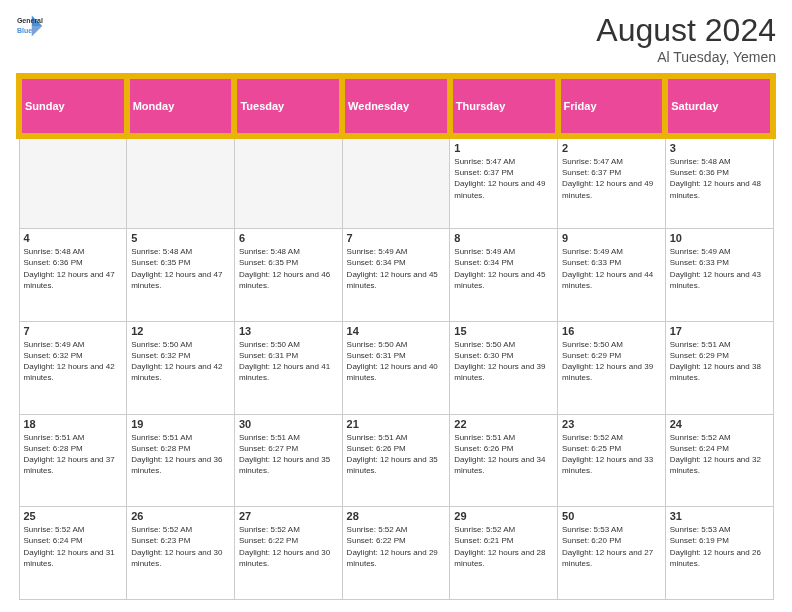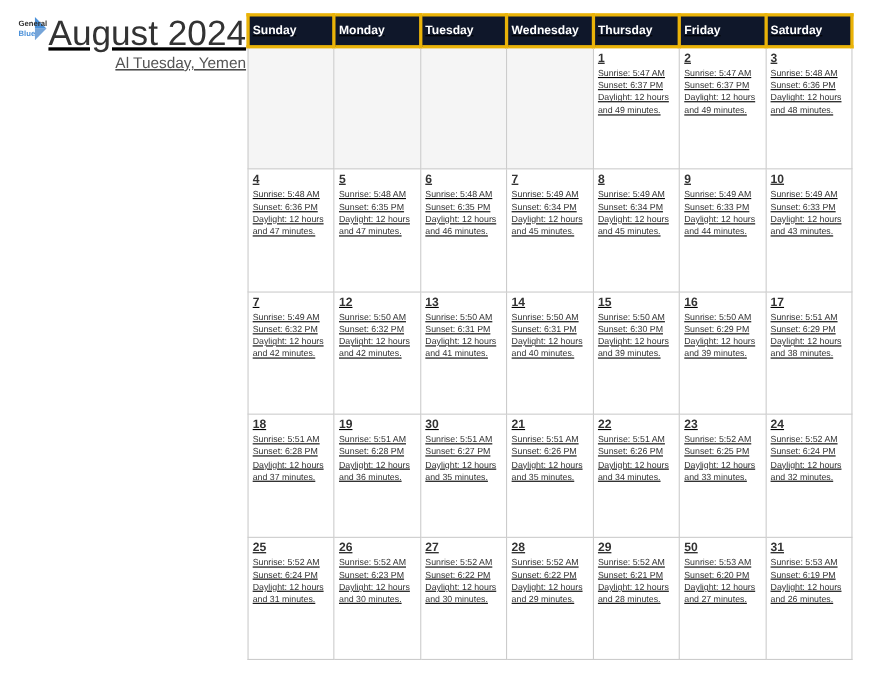--- a/index.html
+++ b/index.html
@@ -8,22 +8,21 @@
       height: 612px;
       font-family: Arial, sans-serif;
       background: #fff;
       overflow: hidden;
     }
     .page {
       width: 792px;
       height: 612px;
       padding: 12px 16px;
       display: flex;
-      flex-direction: row;
-      text-decoration: underline;
+      flex-direction: column;
     }
     .header {
       display: flex;
       justify-content: space-between;
       align-items: flex-start;
       margin-bottom: 8px;
     }
     .logo {
       display: flex;
       align-items: center;
@@ -46,27 +45,27 @@
       color: #555;
     }
     .calendar {
       flex: 1;
       border: 1px solid #ccc;
       border-collapse: collapse;
       width: 100%;
       table-layout: fixed;
     }
     .calendar th {
-      background: #0f172a;
+      background: #ec4899;
       color: #fff;
       font-size: 11px;
       font-weight: bold;
-      padding: 7px 3px;
+      padding: 21px 3px;
       text-align: left;
-      border: 3px solid #eab308;
+      border: 6px solid #eab308;
     }
     .calendar td {
       border: 1px solid #ccc;
       vertical-align: top;
       padding: 3px 4px;
       font-size: 8.5px;
       color: #333;
       background: #fff;
       height: 80px;
     }

